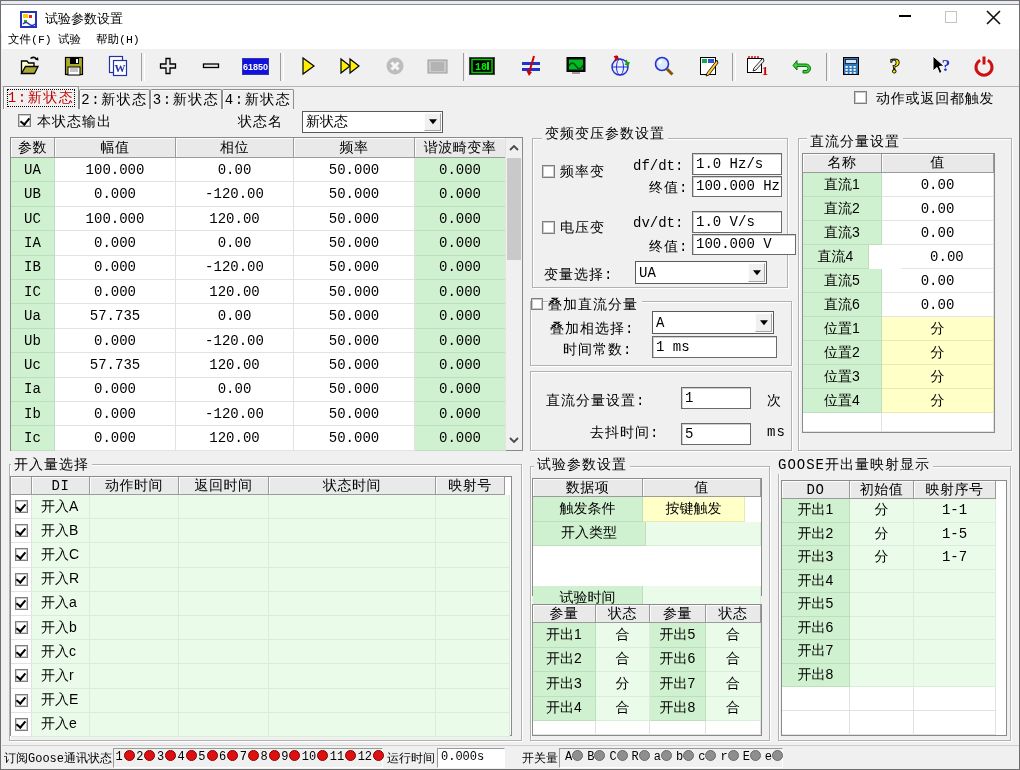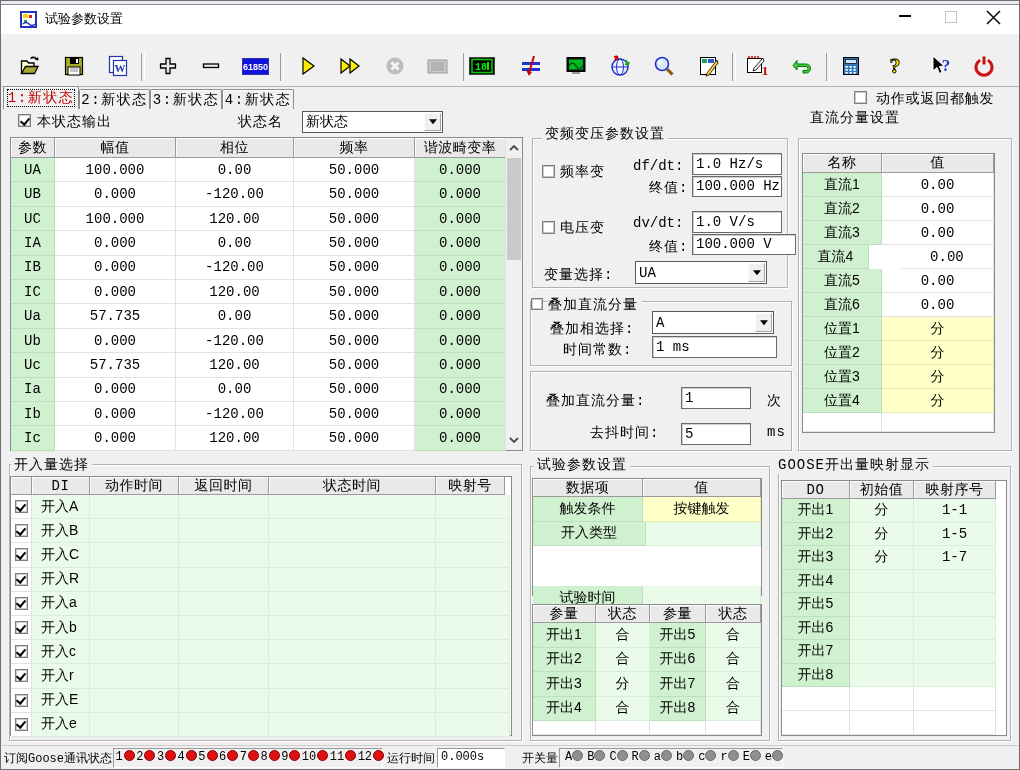--- a/index.html
+++ b/index.html
@@ -66,20 +66,25 @@
 </div>
 <div id="titletext">试验参数设置</div>
 <div class="abs" style="left:898px;top:14px;width:12px;height:2px;background:#000;"></div>
 <div class="abs" style="left:944px;top:10px;width:10px;height:10px;border:1px solid #c3c3c3;"></div>
 <div class="abs" style="left:985px;top:9px;width:15px;height:15px;">
 <svg width="15" height="15">
         <path d="M1 1 L14 14 M14 1 L1 14" stroke="#111" stroke-width="1.6"></path>
       </svg>
 </div>
 
+<div id="menubar">
+<span class="mi" style="left:6px;">文件(F)</span>
+<span class="mi" style="left:56px;">试验</span>
+<span class="mi" style="left:94px;">帮助(H)</span>
+</div>
 
 <div id="toolbar">
 <div class="tbsep" style="left:139px;"></div>
 <div class="tbsep" style="left:278px;"></div>
 <div class="tbsep" style="left:461px;"></div>
 <div class="tbsep" style="left:730px;"></div>
 <div class="tbsep" style="left:824px;"></div>
 </div>
 <div id="icons">
 <div class="tbi" style="left:16px;top:53px;width:24px;height:24px;"><svg width="24" height="24" viewBox="0 0 24 24">
@@ -344,29 +349,29 @@
 <div class="lbl" style="left:547px;top:295px;background:#f0f0f0;padding-right:4px;">叠加直流分量</div>
 <div class="lbl" style="left:549px;top:319px;">叠加相选择:</div>
 <div class="combo" style="left:651px;top:310px;width:122px;height:23px;">
       <span class="txt">A</span>
       <span class="btn"></span>
     </div>
 <div class="lbl" style="left:562px;top:340px;">时间常数:</div>
 <div class="inp" style="left:651px;top:335px;width:125px;height:22px;line-height:20px;">1 ms</div>
 
 <div class="grp" style="left:529px;top:370px;width:262px;height:80px;"></div>
-<div class="lbl" style="left:545px;top:391px;">叠加直流分量:</div>
+<div class="lbl" style="left:545px;top:391px;">直流分量设置:</div>
 <div class="inp" style="left:680px;top:386px;width:70px;height:22px;line-height:20px;">1</div>
 <div class="lbl" style="left:766px;top:391px;">次</div>
 <div class="lbl" style="left:589px;top:423px;">去抖时间:</div>
 <div class="inp" style="left:680px;top:422px;width:70px;height:22px;line-height:20px;">5</div>
 <div class="lbl" style="left:766px;top:423px;">ms</div>
 
 <div class="grp" style="left:797px;top:137px;width:214px;height:313px;"></div>
-<div class="gl" style="left:806px;top:108px;">直流分量设置</div>
+<div class="gl" style="left:806px;top:132px;">直流分量设置</div>
 <div class="tbl" style="left:801px;top:152px;width:193px;height:280px;">
 <div class="trow" style="height:19px;">
 <div class="hc" style="width:79px;">名称</div>
 <div class="hc" style="width:112px;">值</div>
 </div>
 <div class="trow" style="height:24px;">
         <div class="tc g" style="width:79px;font-family:'Liberation Sans',sans-serif;">直流1</div>
         <div class="tc w" style="width:112px;">0.00</div>
       </div>
 <div class="trow" style="height:24px;">
@@ -526,21 +531,21 @@
 
 <div class="grp" style="left:529px;top:465px;width:240px;height:275px;"></div>
 <div class="gl" style="left:533px;top:455px;">试验参数设置</div>
 <div class="tbl" style="left:531px;top:477px;width:230px;height:118px;">
 <div class="trow" style="height:18px;">
 <div class="hc" style="width:110px;">数据项</div>
 <div class="hc" style="width:118px;">值</div>
 </div>
 <div class="trow" style="height:24.5px;">
         <div class="tc g" style="width:110px;font-family:'Liberation Sans',sans-serif;">触发条件</div>
-        <div class="tc yl" style="width:118px;font-family:'Liberation Sans',sans-serif;">按键触发</div>
+        <div class="tc yl" style="width:102px;font-family:'Liberation Sans',sans-serif;">按键触发</div>
       </div>
 <div class="trow" style="height:24.5px;">
         <div class="tc g" style="width:116px;font-family:Liberation Mono, monospace;">开入类型</div>
         <div class="tc pg" style="width:118px;font-family:'Liberation Sans',sans-serif;"></div>
       </div>
 <div class="trow" style="height:24.5px;margin-top:40px;">
         <div class="tc g" style="width:110px;font-family:'Liberation Sans',sans-serif;">试验时间</div>
         <div class="tc pg" style="width:118px;font-family:'Liberation Sans',sans-serif;"></div>
       </div>
 <div class="trow" style="height:24.5px;">

